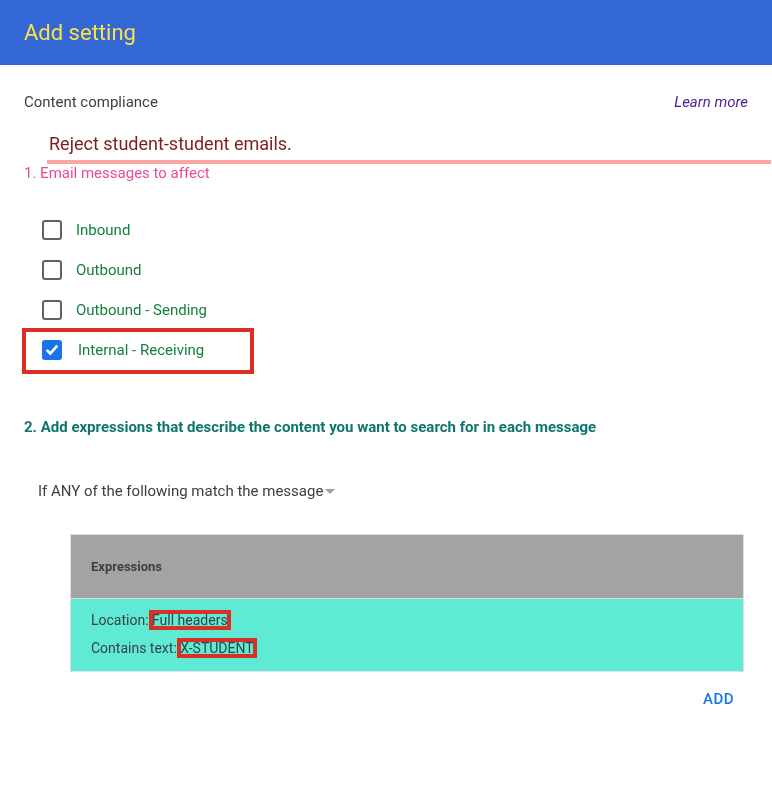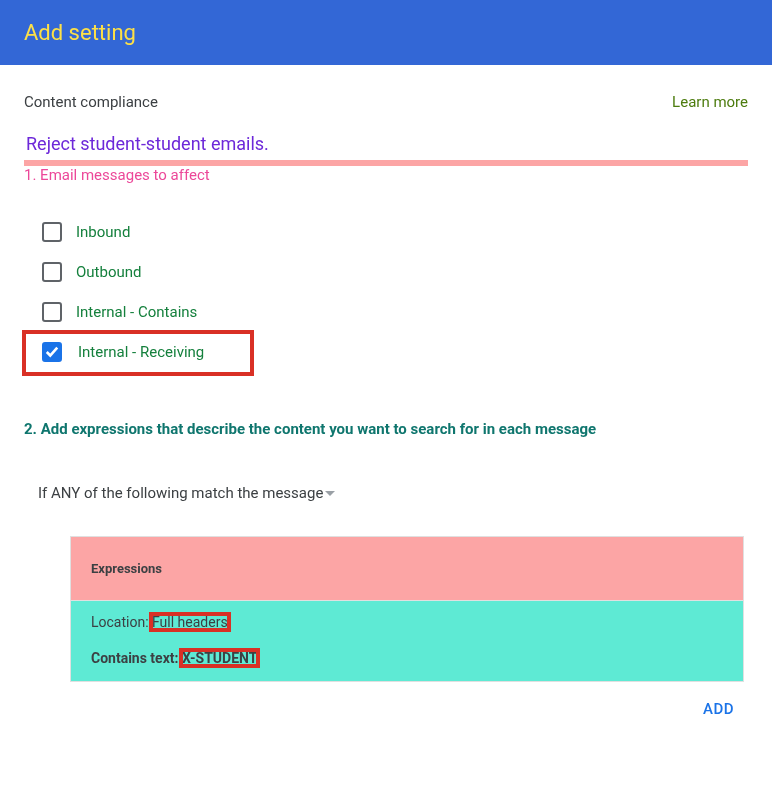--- a/index.html
+++ b/index.html
@@ -24,33 +24,35 @@
     display: flex;
     justify-content: space-between;
     align-items: center;
     margin-bottom: 18px;
   }
   .section-label {
     font-size: 15px;
     color: #3c4043;
   }
   .learn-more {
-    color: #4d7c0f;
+    color: #4c1d95;
     font-size: 15px;
     cursor: pointer;
+    font-style: italic;
   }
   .desc-input {
     width: 100%;
     border: none;
-    border-bottom: 6px solid #fca5a5;
+    border-bottom: 4px solid #fca5a5;
     font-size: 18px;
     padding: 4px 2px 6px 2px;
-    color: #6d28d9;
+    color: #7f1d1d;
     outline: none;
     font-family: inherit;
+    margin-left: 23px;
   }
   .section-q {
     font-size: 15px;
     color: #ec4899;
   }
   .checkbox-list {
     margin-top: 28px;
     margin-left: 14px;
   }
   .checkbox-row {
@@ -116,21 +118,21 @@
     border-right: 5px solid transparent;
     border-top: 5px solid #9aa0a6;
     margin-left: 2px;
   }
   .expr-container {
     margin-top: 34px;
     margin-left: 46px;
     margin-right: 4px;
   }
   .expr-header {
-    background: #fca5a5;
+    background: #a3a3a3;
     border: 1px solid #e0e0e0;
     padding: 24px 20px;
     font-size: 13px;
     font-weight: 700;
     color: #3c4043;
   }
   .expr-row {
     border: 1px solid #e0e0e0;
     border-top: none;
     padding: 12px 20px 14px 20px;
@@ -190,21 +192,21 @@
       <span class="cb">
         
       </span>
       <span class="cb-label">Outbound</span>
     </div>
 
     <div class="checkbox-row">
       <span class="cb">
         
       </span>
-      <span class="cb-label">Internal - Contains</span>
+      <span class="cb-label">Outbound - Sending</span>
     </div>
 
     <div class="checkbox-row" style="position:relative;gap:16px;">
       <span class="cb checked">
         <svg viewBox="0 0 16 16">
             <polyline points="2,8 6,12 14,3"></polyline>
           </svg>
       </span>
       <span class="cb-label">Internal - Receiving</span>
       <div class="highlight-box" style="left:-16px; top:-2px; width:232px; height:46px;"></div>
@@ -218,20 +220,20 @@
     <span>If ANY of the following match the message</span>
     <span class="dropdown-caret"></span>
   </div>
 
   <div class="expr-container">
     <div class="expr-header">Expressions</div>
     <div class="expr-row">
       <div class="expr-line">
         <span>Location: </span><span class="hl-val"><span>Full headers</span><span class="highlight-box"></span></span>
       </div>
-      <div class="expr-line" style="margin-top:18px;font-weight:bold;">
+      <div class="expr-line" style="margin-top:10px;">
         <span>Contains text: </span><span class="hl-val"><span>X-STUDENT</span><span class="highlight-box"></span></span>
       </div>
     </div>
     <div class="add-btn">ADD</div>
   </div>
 
 </div>
 
 </body></html>

